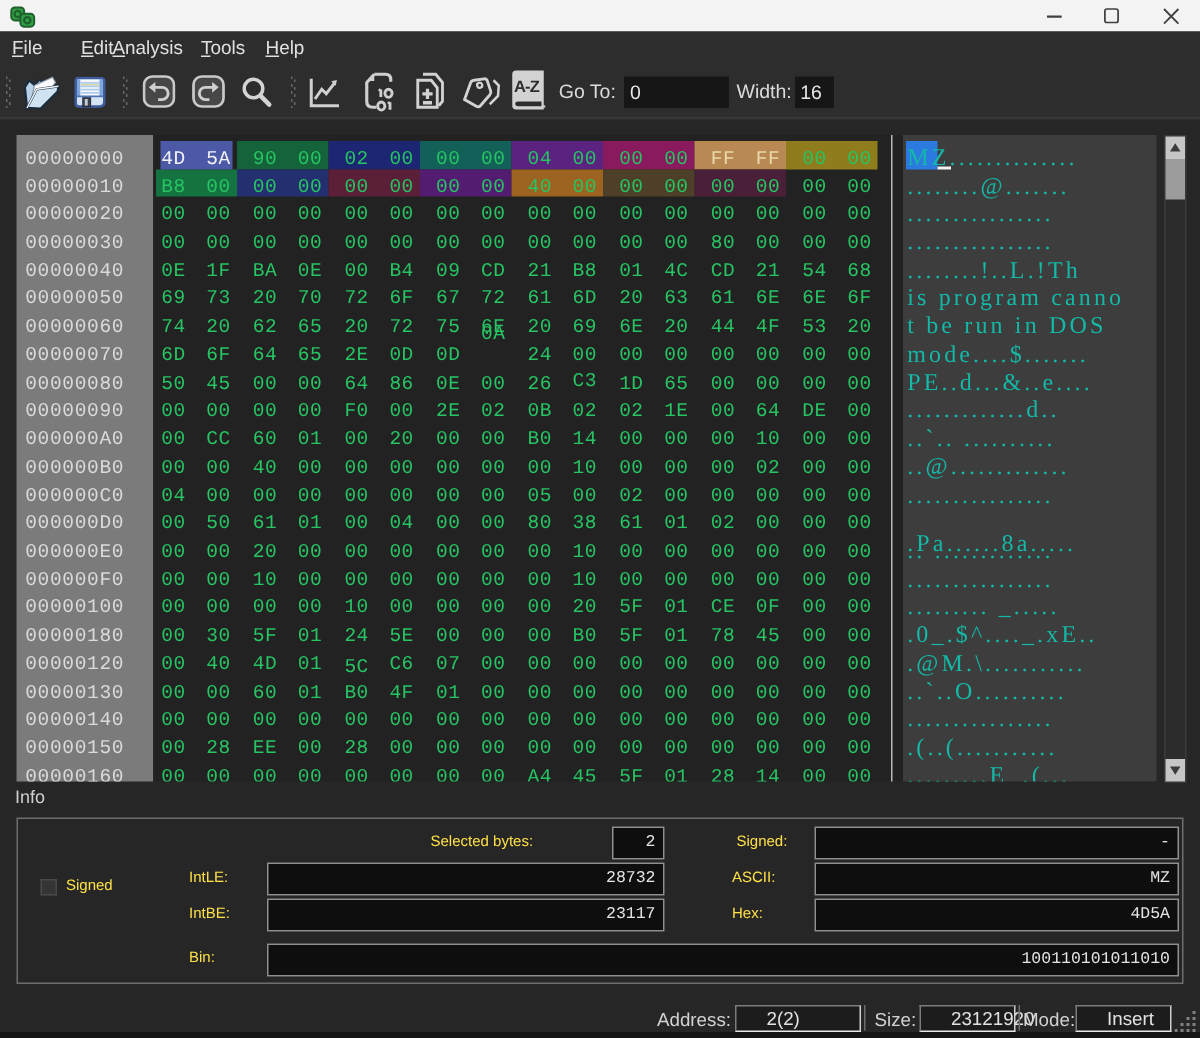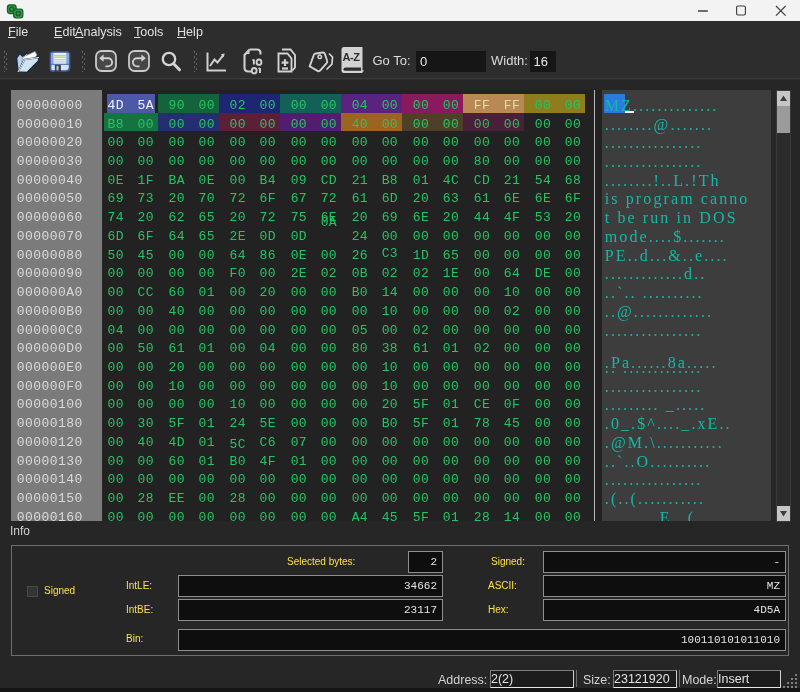--- a/index.html
+++ b/index.html
@@ -27,21 +27,21 @@
 #hex b{position:absolute;font-weight:normal;font-size:13px;letter-spacing:0.35px;color:#26c462;line-height:13px;height:13px;font-family:"Liberation Mono",monospace}
 #vsep{left:594.2px;top:90px;width:1.3px;height:430.5px;background:#b9b9b9}
 #asc{left:601.5px;top:90px;width:169.5px;height:430.5px;background:#3d3d3d;overflow:hidden}
 #asc .r{position:absolute;left:3.3px;font-size:16px;letter-spacing:2.1px;color:#14b8a6;line-height:13px;height:13px;white-space:pre;font-family:Liberation Serif, serif}
 
 #sb{left:775.5px;top:89.5px;width:15px;height:432px;background:#2c2c2c;border:1px solid #3a3a3a}
 
 .lbl{position:absolute;font-size:10px;color:#fde047}
 .inp{position:absolute;height:22px;background:#0e0e0e;border:1px solid #8f8f8f;color:#e4e4e4;font-family:"Liberation Mono",monospace;font-size:11px;line-height:20px;text-align:right;padding-right:5px}
 
-.sv{position:absolute;height:17.5px;border:1px solid #7c7c7c;border-bottom-color:#e8e8e8;border-right-color:#d0d0d0;background:#1c1c1c;color:#e2e2e2;font-size:12.5px;line-height:16px;padding-left:0}
+.sv{position:absolute;height:17.5px;border:1px solid #7c7c7c;border-bottom-color:#e8e8e8;border-right-color:#d0d0d0;background:#1c1c1c;color:#e2e2e2;font-size:12.5px;line-height:16px;padding-left:20px}
 .ssep{position:absolute;top:670px;width:1px;height:17px;background:#6d6d6d}
 </style></head><body>
 
 <div id="title" class="abs">
 <svg class="abs" style="left:6px;top:2.5px" width="18" height="16" viewBox="0 0 18 16">
       <rect x="1.5" y="2" width="8.6" height="8.6" rx="2.4" fill="#2f9e44" stroke="#1e5f2b" stroke-width="1.3"></rect>
       <circle cx="5.8" cy="6.3" r="2.1" fill="none" stroke="#1e5f2b" stroke-width="1.5"></circle>
       <rect x="7.6" y="6.2" width="9.2" height="8.6" rx="2.4" fill="#2f9e44" stroke="#1e5f2b" stroke-width="1.3"></rect>
       <circle cx="12.2" cy="10.5" r="2.1" fill="none" stroke="#1e5f2b" stroke-width="1.5"></circle>
     </svg>
@@ -593,21 +593,21 @@
 <div class="abs lbl" style="left:44px;top:584.5px">Signed</div>
 <div class="abs lbl" style="left:287px;top:555.5px">Selected bytes:</div>
 <div class="abs lbl" style="left:126px;top:579.5px">IntLE:</div>
 <div class="abs lbl" style="left:126px;top:603.5px">IntBE:</div>
 <div class="abs lbl" style="left:126px;top:633px">Bin:</div>
 <div class="abs lbl" style="left:491px;top:555.5px">Signed:</div>
 <div class="abs lbl" style="left:488px;top:579.5px">ASCII:</div>
 <div class="abs lbl" style="left:488px;top:603.5px">Hex:</div>
 <div class="abs inp" style="left:408px;top:551px;width:35px">2</div>
 <div class="abs inp" style="left:543px;top:551px;width:243px">-</div>
-<div class="abs inp" style="left:178px;top:575px;width:265px">34662</div>
+<div class="abs inp" style="left:178px;top:575px;width:265px">28732</div>
 <div class="abs inp" style="left:543px;top:575px;width:243px">MZ</div>
 <div class="abs inp" style="left:178px;top:599px;width:265px">23117</div>
 <div class="abs inp" style="left:543px;top:599px;width:243px">4D5A</div>
 <div class="abs inp" style="left:178px;top:629px;width:608px">100110101011010</div>
 <div class="abs lbl" style="left:438px;top:672.5px;font-size:12.5px;color:#d2d2d2">Address:</div>
 <div class="abs sv" style="left:490px;top:670px;width:84px">2(2)</div>
 <div class="ssep" style="left:576px"></div>
 <div class="abs lbl" style="left:583px;top:672.5px;font-size:12.5px;color:#d2d2d2">Size:</div>
 <div class="abs sv" style="left:613px;top:670px;width:64px">23121920</div>
 <div class="ssep" style="left:679px"></div>

